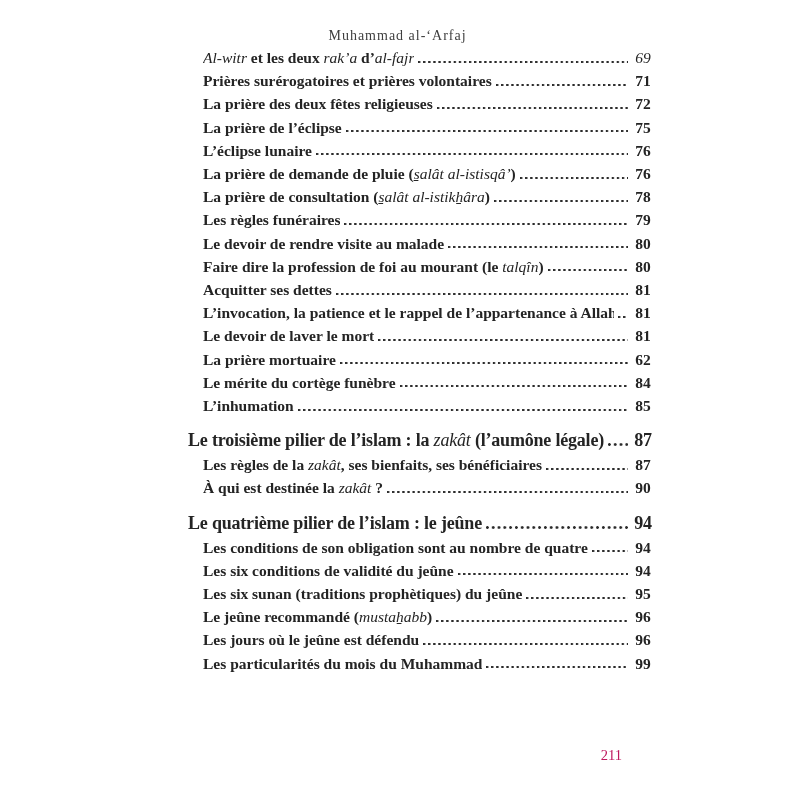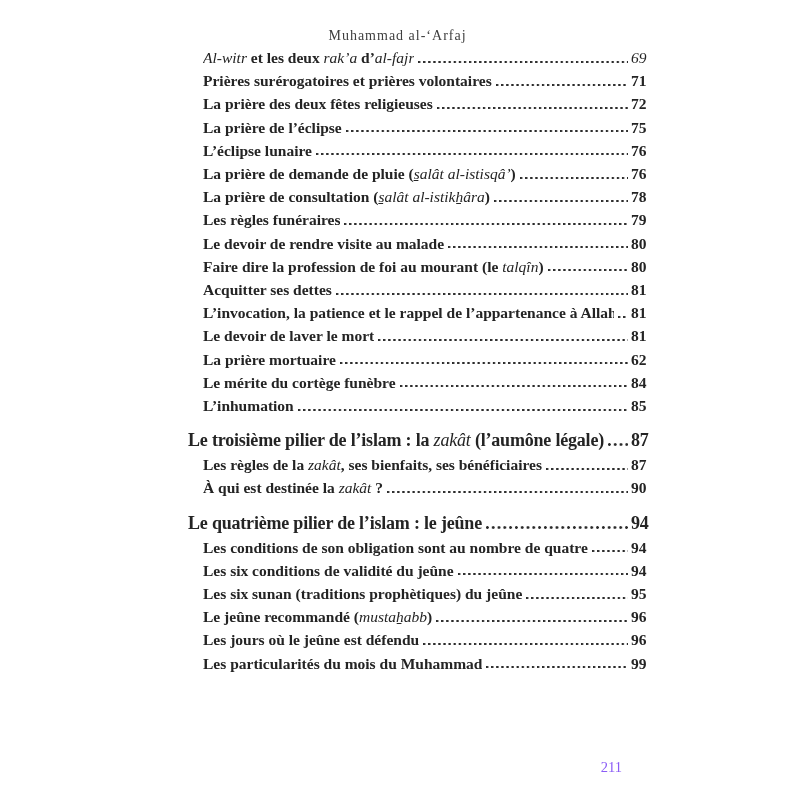--- a/index.html
+++ b/index.html
@@ -56,35 +56,34 @@
   }
   .row.chapter .leader{
     height:2.8px;
     background-image:radial-gradient(circle at 1.4px 1.4px,#2b2b2b 1.2px,transparent 1.55px);
     background-size:5.8px 2.8px;
     margin-bottom:1px;
   }
   .pagenum{
     flex:0 0 auto;
     min-width:24px;
-    text-align:left;
+    text-align:center;
     font-weight:bold;
   }
   .pagenum.italic{
     font-style:italic;
     font-weight:normal;
   }
   .footer-page{
     position:absolute;
     top:747px;left:164px;width:458px;
     text-align:right;
     font-size:14.5px;
-    color:#8b5cf6;
+    color:#be185d;
     font-weight:normal;
-    margin-top:12px;
   }
 </style>
 </head>
 <body>
 
 <div class="page">
   <div class="running-header">Muhammad al-‘Arfaj</div>
 
   <div class="toc">
       <div class="row entry">

